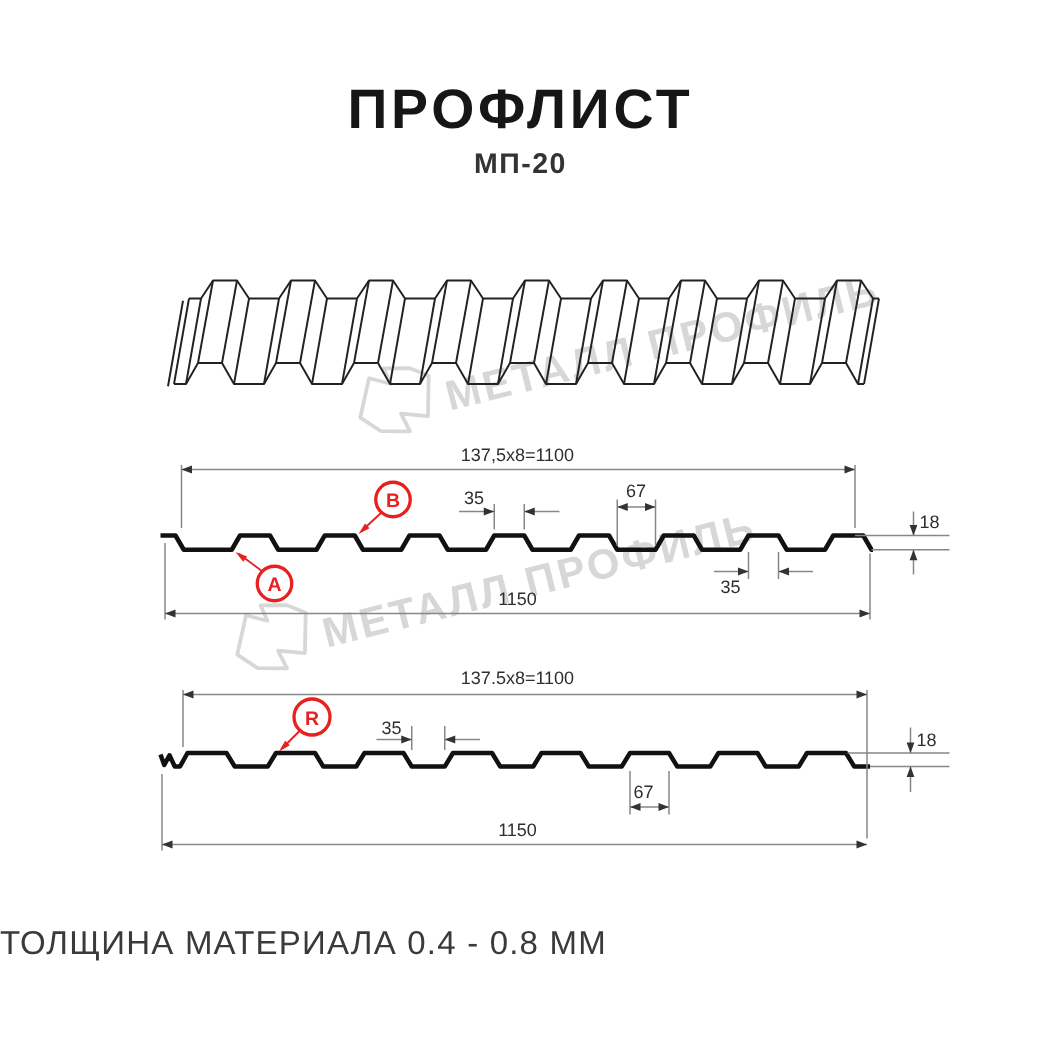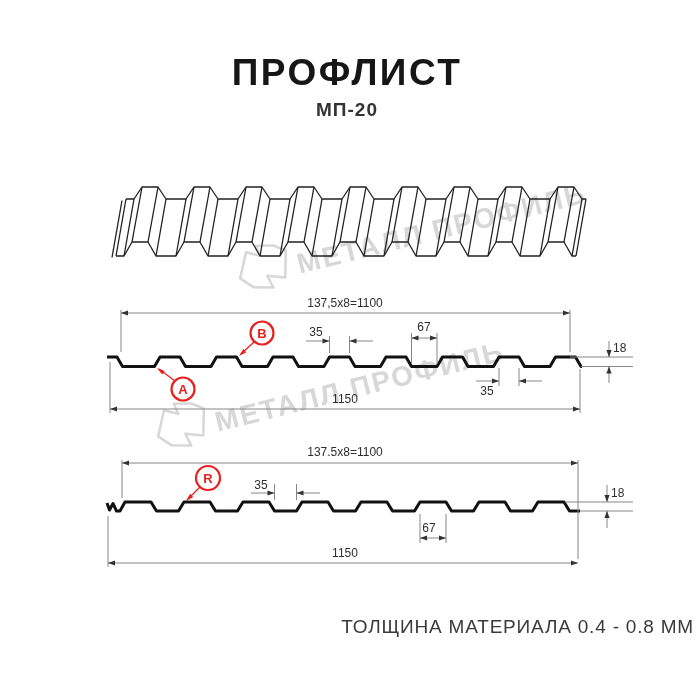--- a/index.html
+++ b/index.html
@@ -2,22 +2,22 @@
 <html style="--red: #e8201e; --line: #111111; --dim: #878787; --wm: #d7d7d7;"><head>
 <meta charset="utf-8">
 <style>
   html,body{margin:0;padding:0;background:#fff;}
   .page{position:relative;width:694px;height:700px;background:#fff;overflow:hidden;
         font-family:"Liberation Sans",sans-serif;}
   .title{position:absolute;top:52px;left:0;right:0;text-align:center;
          font-weight:700;font-size:37px;letter-spacing:2.5px;color:#161616;}
   .subtitle{position:absolute;top:99px;left:0;right:0;text-align:center;
          font-weight:600;font-size:19px;letter-spacing:1px;color:#333;}
-  .footer{position:absolute;top:616px;left:0;right:0;text-align:right;
-         font-weight:500;font-size:19px;letter-spacing:0.8px;color:#3a3a3a;}
+  .footer{position:absolute;top:616px;left:0;right:0;text-align:left;
+         font-weight:500;font-size:22px;letter-spacing:0.8px;color:#3a3a3a;}
   svg#cv{position:absolute;left:0;top:0;}
   
   .l3{fill:none;stroke:#222;stroke-width:1.3;stroke-linejoin:round;}
   .lp{fill:none;stroke:var(--line,#111);stroke-width:3;stroke-linejoin:round;}
   .ld{fill:none;stroke:var(--dim,#878787);stroke-width:1;}
   .ad{fill:#333;stroke:none;}
   .lr{fill:none;stroke:var(--red,#e8201e);stroke-width:1.3;}
   .ar{fill:var(--red,#e8201e);stroke:none;}
   .dim{font-size:12px;fill:#2e2e2e;}
   .redletter{font-weight:bold;font-size:13px;fill:var(--red,#e8201e);}

